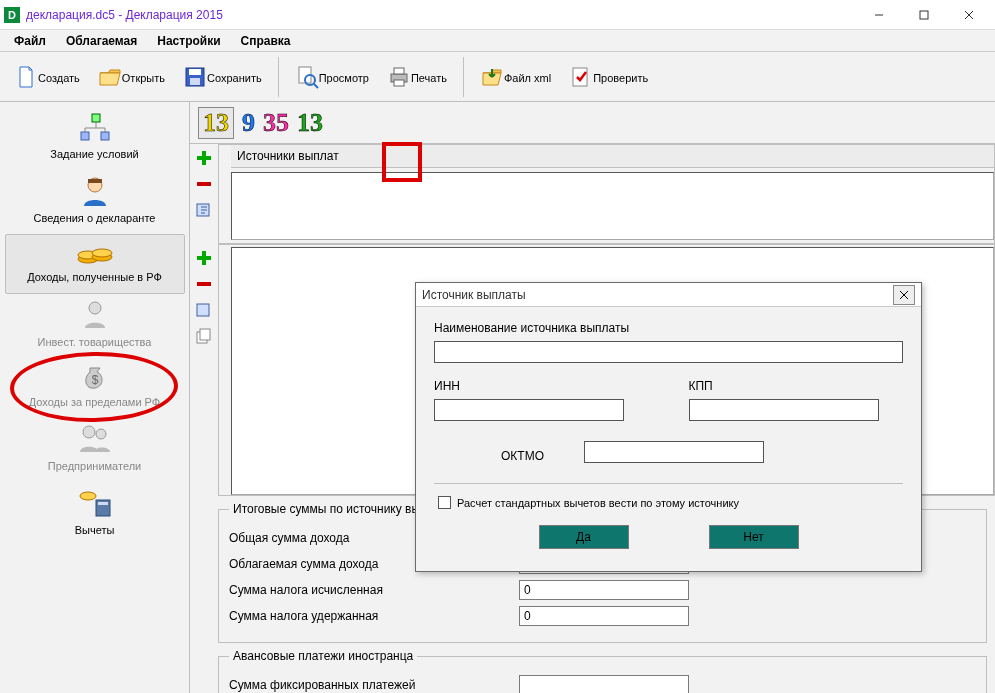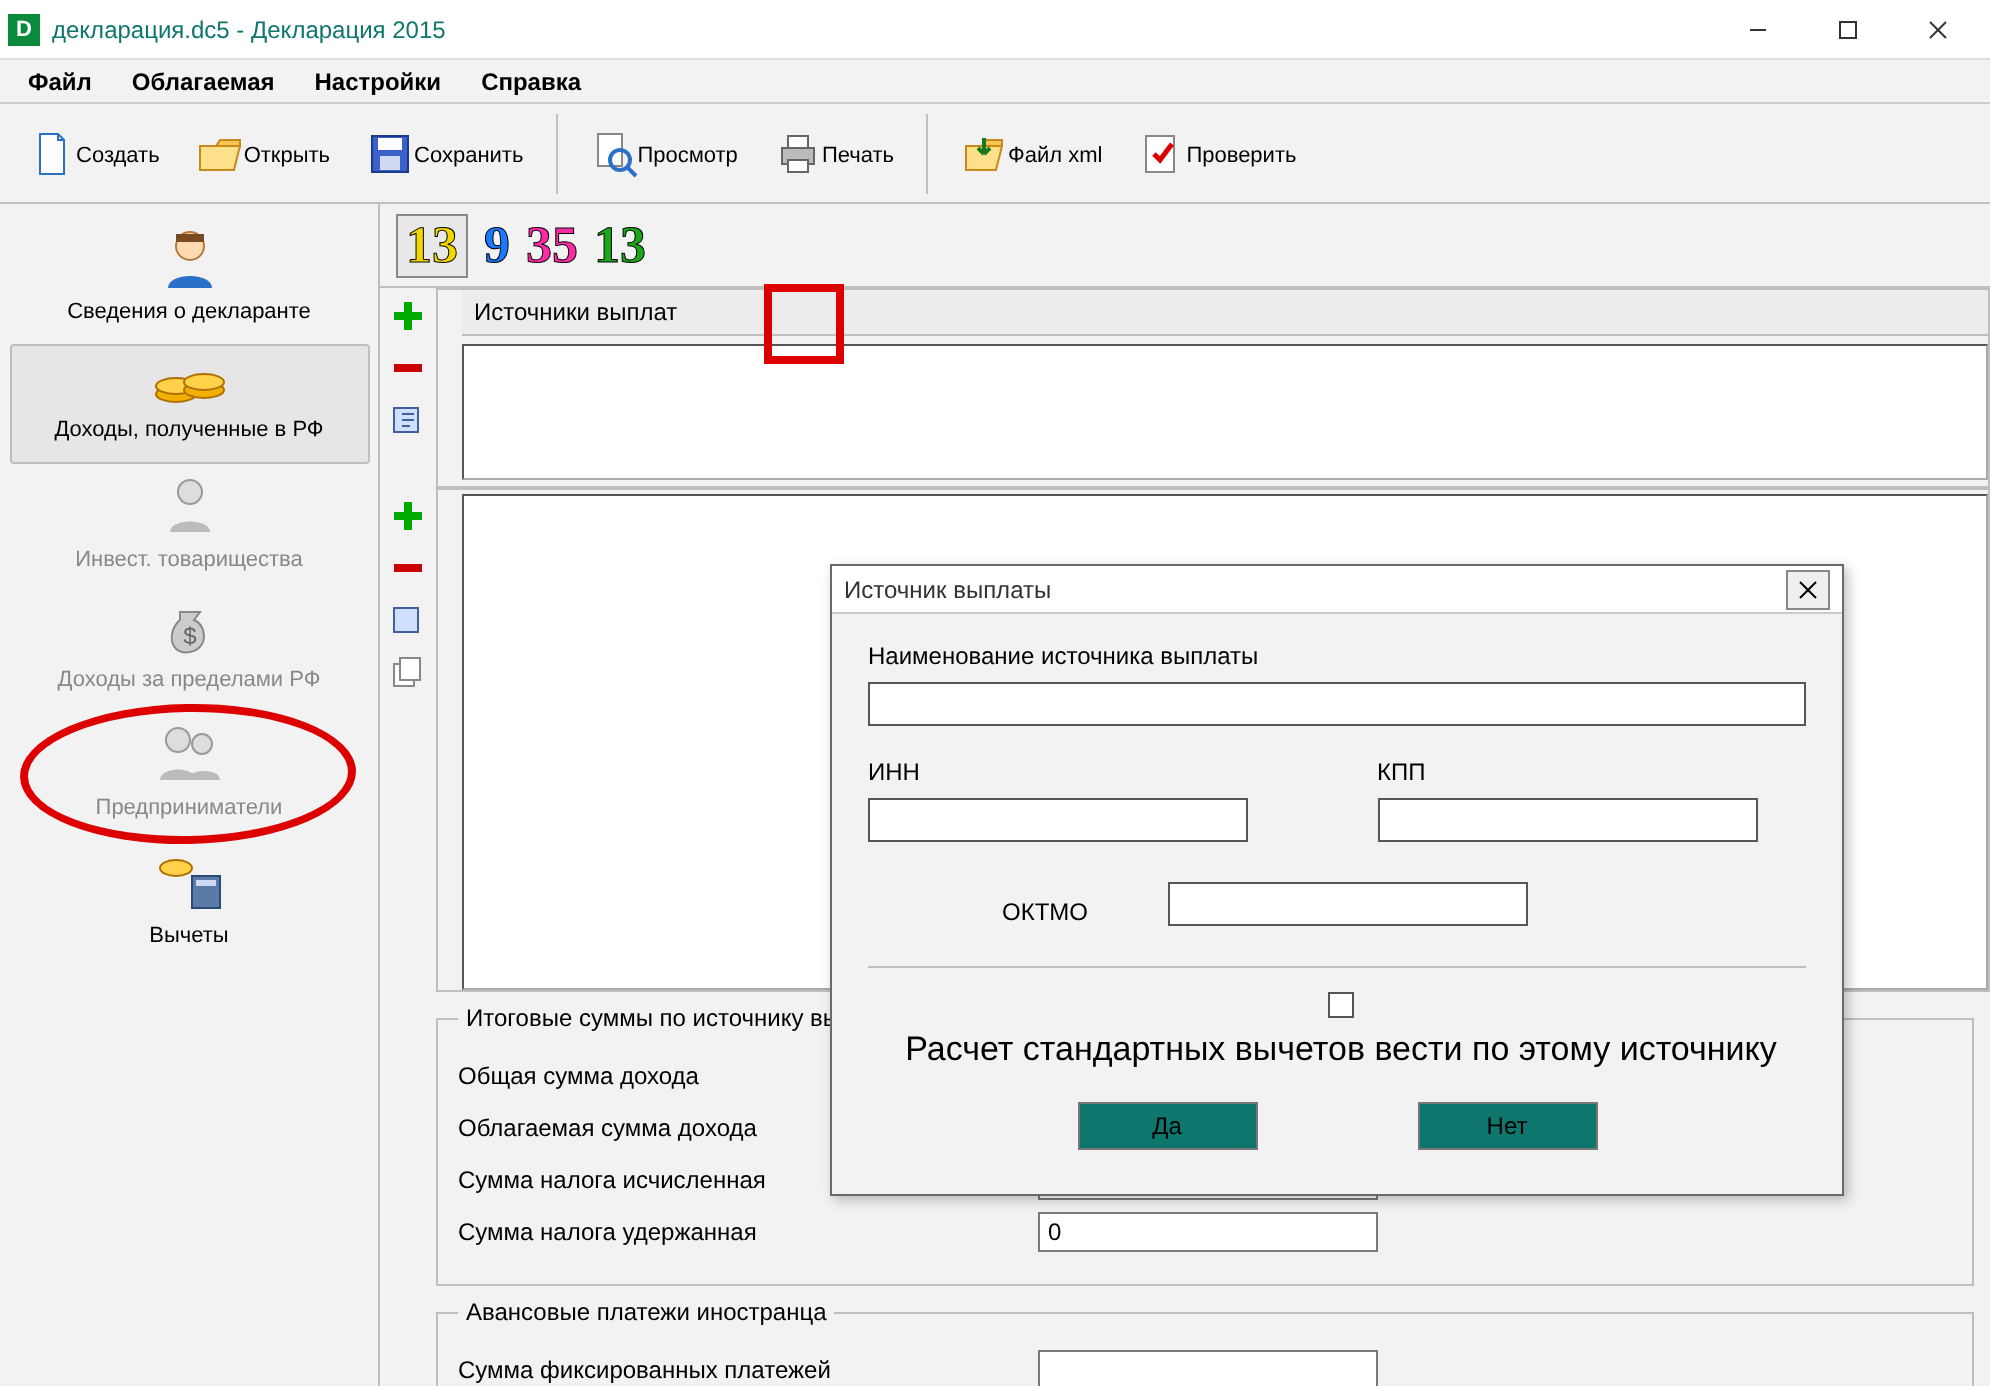--- a/index.html
+++ b/index.html
@@ -24,21 +24,21 @@
   .titlebar .app-icon {
     width: 16px; height: 16px;
     background: #0a8a3a;
     margin-right: 6px;
     position: relative;
     color:#fff;
     font-weight:bold;
     font-size:11px;
     display:flex;align-items:center;justify-content:center;
   }
-  .titlebar .title { color: #0f766e; flex: 1; }
+  .titlebar .title { color: #6d28d9; flex: 1; }
   .titlebar .win-buttons { display: flex; }
   .titlebar .win-btn {
     width: 45px; height: 28px;
     display: flex; align-items: center; justify-content: center;
     color: #555;
   }
   .titlebar .win-btn svg { width: 10px; height: 10px; }
   .menubar {
     height: 22px;
     background: #f2f2f2;
@@ -232,21 +232,21 @@
     background: #fff;
     padding: 1px 4px;
     font-size: 12px;
   }
   .dlg-row { display: flex; gap: 40px; margin-top: 16px; }
   .dlg-col { flex: 1; }
   .dlg-oktmo { display:flex; align-items:flex-end; gap: 40px; margin-top: 20px; margin-left: 50px;}
   .dlg-oktmo label { width: 60px; text-align: right; }
   .dlg-oktmo input { width: 180px; height: 22px; border:1px solid #555; }
   .dlg-divider { border-top: 1px solid #bfbfbf; margin: 20px 0 12px 0; }
-  .dlg-check { display:flex; align-items:center; gap: 6px; font-size: 17px; margin-left: 4px; flex-direction: column;}
+  .dlg-check { display:flex; align-items:center; gap: 6px; font-size: 11px; margin-left: 4px;}
   .dlg-check .cb { width: 13px; height: 13px; border: 1px solid #555; background:#fff; }
   .dlg-buttons {
     display: flex; justify-content: center; gap: 80px;
     padding: 16px 0 14px 0;
   }
   .dlg-btn {
     width: 90px; height: 24px;
     background: #0f766e;
     border: 1px solid #777;
     font-size: 12px;
@@ -340,20 +340,32 @@
         <rect x="4" y="3" width="14" height="18" fill="#fff" stroke="#888"></rect>
         <path d="M8 12l3 3 6-8" stroke="#d00" stroke-width="2.5" fill="none"></path>
       </svg>
     <div class="tlabel">Проверить</div>
   </div>
 </div>
 
 <div class="main">
 
   <div class="sidebar">
+    <div class="sb-item">
+      <svg class="sb-icon" width="36" height="32">
+          <rect x="15" y="2" width="8" height="8" fill="#7fff7f" stroke="#060"></rect>
+          <rect x="4" y="20" width="8" height="8" fill="#9db7ff" stroke="#4060a0"></rect>
+          <rect x="24" y="20" width="8" height="8" fill="#9db7ff" stroke="#4060a0"></rect>
+          <line x1="19" y1="10" x2="19" y2="16" stroke="#888"></line>
+          <line x1="8" y1="20" x2="8" y2="16" stroke="#888"></line>
+          <line x1="28" y1="20" x2="28" y2="16" stroke="#888"></line>
+          <line x1="8" y1="16" x2="28" y2="16" stroke="#888"></line>
+        </svg>
+      <div>Задание условий</div>
+    </div>
     <div class="sb-item">
       <svg class="sb-icon" width="34" height="34">
           <circle cx="17" cy="11" r="7" fill="#ffd9b0" stroke="#b87840"></circle>
           <path d="M6 32c0-8 22-8 22 0" fill="#2a70c8"></path>
           <rect x="10" y="5" width="14" height="4" fill="#7a4a20"></rect>
         </svg>
       <div>Сведения о декларанте</div>
     </div>
     <div class="sb-item active">
       <svg class="sb-icon" width="40" height="28">

